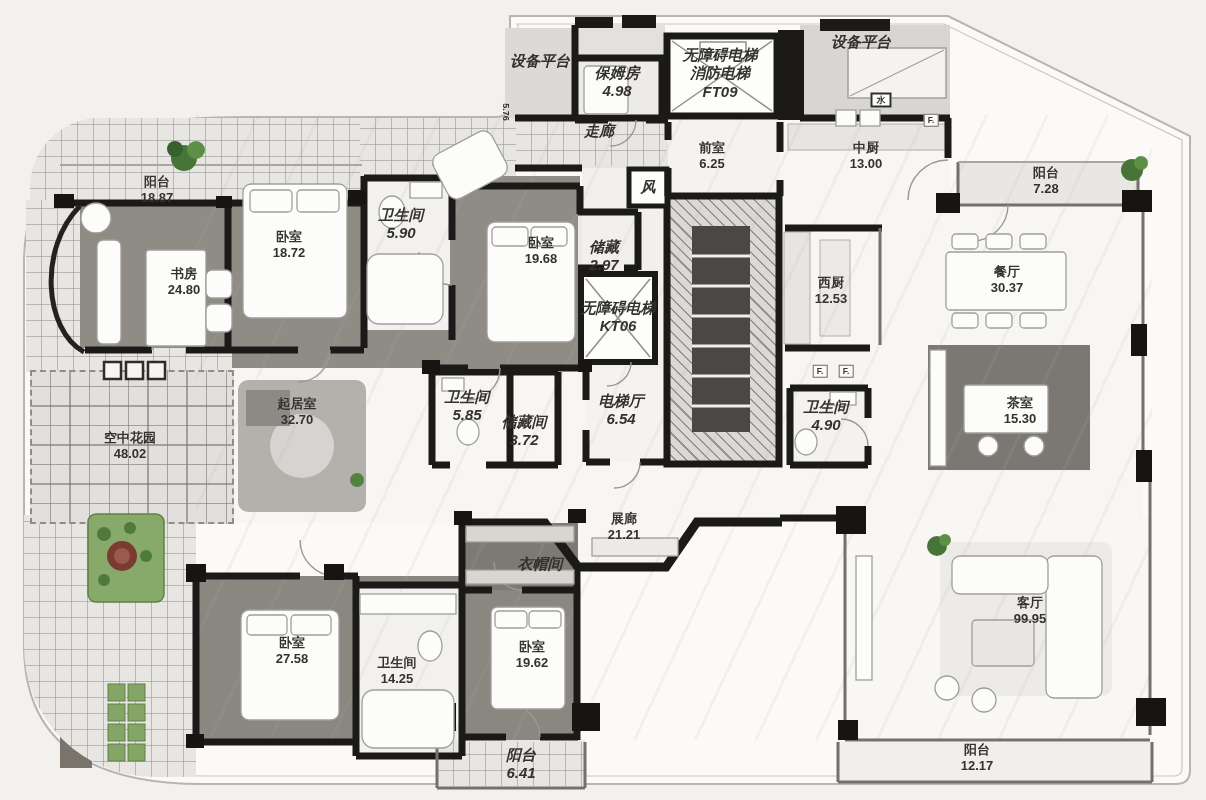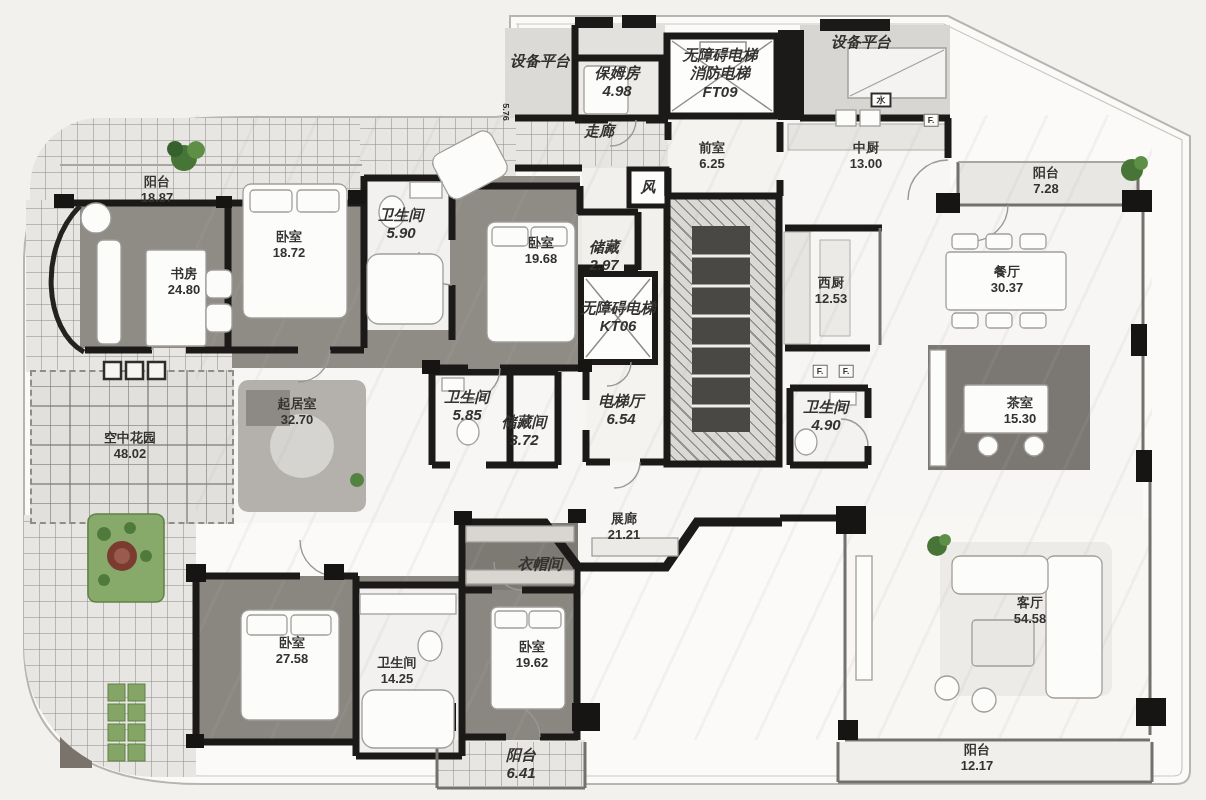--- a/index.html
+++ b/index.html
@@ -275,21 +275,21 @@
   <div class="lbl sm" style="left:524px;top:431px"><span>储藏间</span><span class="ar">3.72</span></div>
   <div class="lbl sm" style="left:621px;top:410px"><span>电梯厅</span><span class="ar">6.54</span></div>
   <div class="lbl sm" style="left:826px;top:416px"><span>卫生间</span><span class="ar">4.90</span></div>
   <div class="lbl" style="left:1020px;top:411px"><span>茶室</span><span class="ar">15.30</span></div>
   <div class="lbl" style="left:130px;top:446px"><span>空中花园</span><span class="ar">48.02</span></div>
   <div class="lbl" style="left:624px;top:527px"><span>展廊</span><span class="ar">21.21</span></div>
   <div class="lbl sm" style="left:540px;top:564px"><span>衣帽间</span></div>
   <div class="lbl" style="left:292px;top:651px"><span>卧室</span><span class="ar">27.58</span></div>
   <div class="lbl" style="left:397px;top:671px"><span>卫生间</span><span class="ar">14.25</span></div>
   <div class="lbl" style="left:532px;top:655px"><span>卧室</span><span class="ar">19.62</span></div>
-  <div class="lbl" style="left:1030px;top:611px"><span>客厅</span><span class="ar">54.58</span></div>
+  <div class="lbl" style="left:1030px;top:611px"><span>客厅</span><span class="ar">99.95</span></div>
   <div class="lbl" style="left:977px;top:758px"><span>阳台</span><span class="ar">12.17</span></div>
   <div class="lbl sm" style="left:521px;top:764px"><span>阳台</span><span class="ar">6.41</span></div>
   <div class="lbl sm" style="left:648px;top:187px">风</div>
   <div class="flbl" style="left:931px;top:120px">F.</div>
   <div class="flbl" style="left:820px;top:371px">F.</div>
   <div class="flbl" style="left:846px;top:371px">F.</div>
 
 </div>
 
 </body></html>

